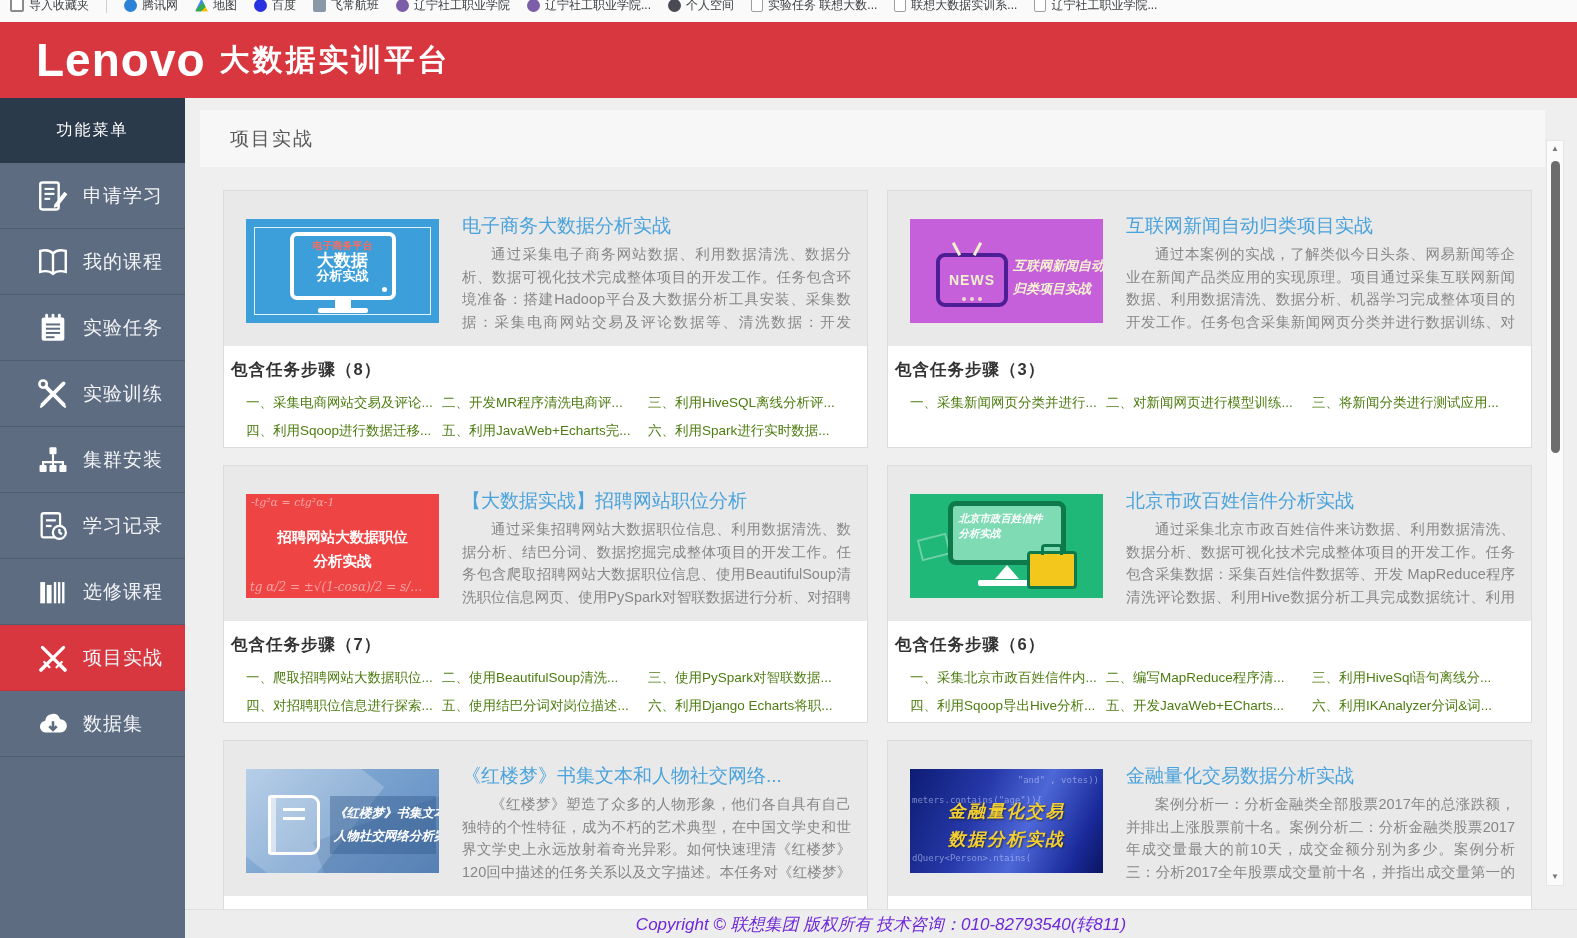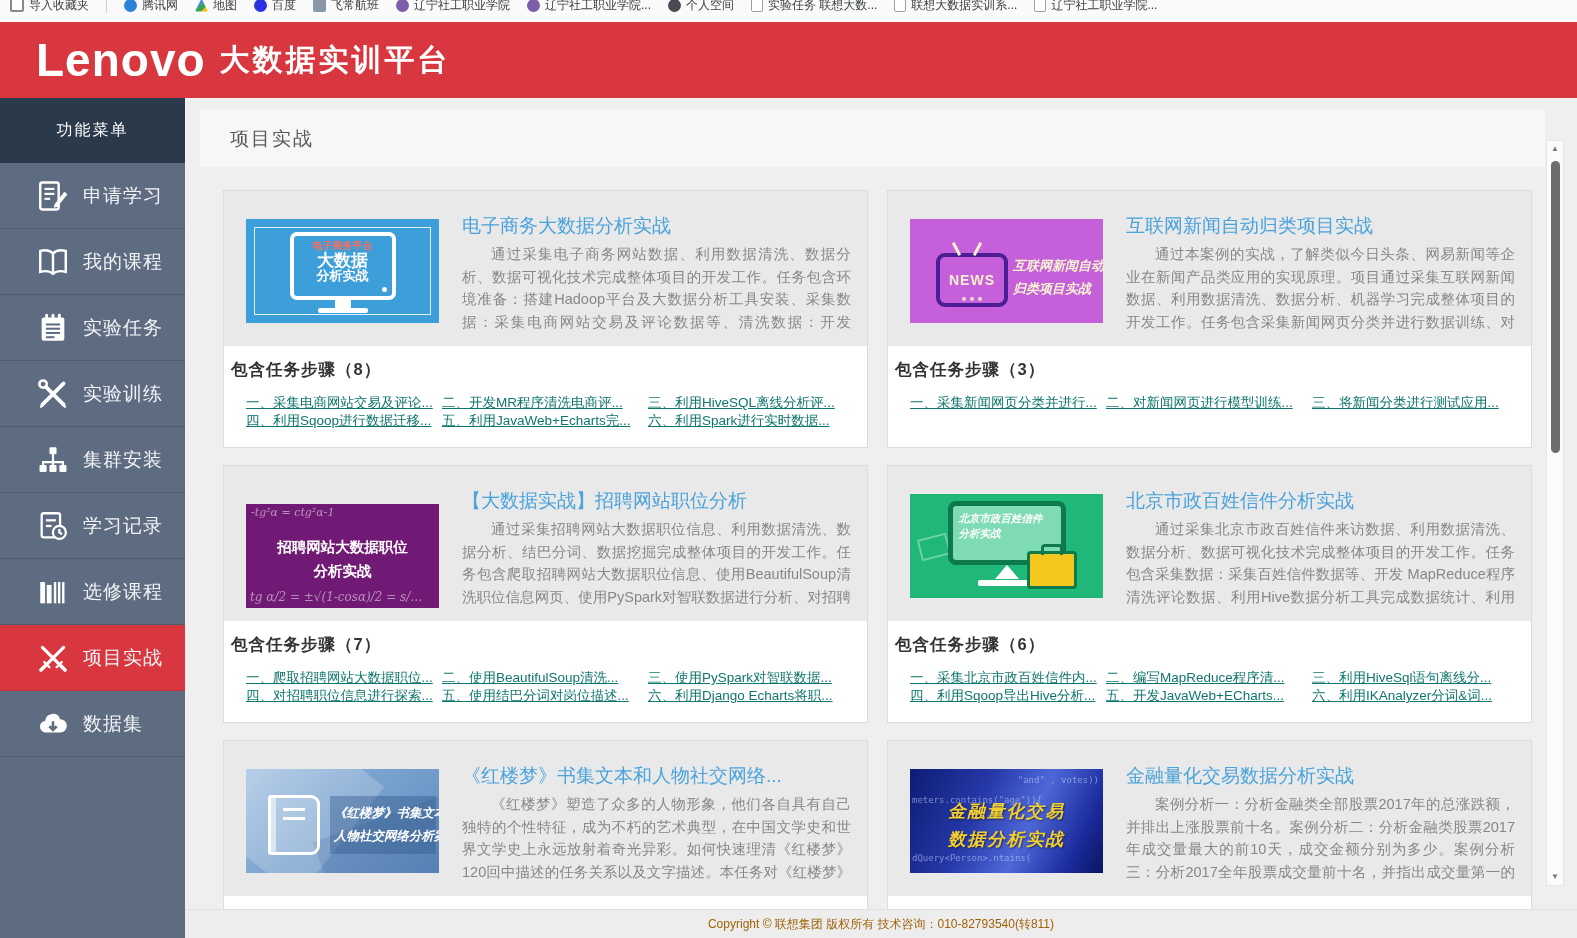--- a/index.html
+++ b/index.html
@@ -38,42 +38,42 @@
   .main{position:absolute;left:185px;top:98px;width:1392px;height:840px;background:#EFEFEF;overflow:hidden;}
   .title-bar{position:absolute;left:15px;top:12px;width:1345px;height:57px;background:#F7F7F7;display:flex;align-items:center;}
   .title-bar span{margin-left:30px;font-size:19px;color:#5a5a5a;letter-spacing:2px;}
   .cards{position:absolute;left:38px;top:92px;display:grid;grid-template-columns:645px 645px;column-gap:19px;row-gap:17px;}
   .card{width:645px;height:258px;background:#fff;border:1px solid #DCDCDC;box-sizing:border-box;position:relative;}
   .card-top{position:relative;height:155px;background:#E9E9E9;}
   .card-title{position:absolute;left:238px;top:22px;font-size:19px;color:#4AA3DC;cursor:pointer;white-space:nowrap;}
   .card-desc{position:absolute;left:238px;top:52px;right:16px;height:92px;overflow:hidden;font-size:14.5px;line-height:22.5px;color:#878787;text-indent:2em;text-align:justify;}
   .card-steps{padding:13px 0 0 7px;}
   .steps-head{font-size:16.5px;font-weight:bold;color:#333;letter-spacing:1px;}
-  .steps-grid{display:grid;grid-template-columns:196px 206px 1fr;margin:13px 0 0 15px;font-size:13.5px;color:#0f766e;white-space:nowrap;overflow:hidden;text-decoration:underline;}
+  .steps-grid{display:grid;grid-template-columns:196px 206px 1fr;row-gap:10px;margin:13px 0 0 15px;font-size:13.5px;color:#4d7c0f;white-space:nowrap;overflow:hidden;}
 
   
   .thumb{position:absolute;left:22px;top:28px;width:193px;height:104px;overflow:hidden;cursor:pointer;}
   .t1{background:#3D9FD9;}
   .t1 .frame{position:absolute;inset:8px;border:1px solid rgba(255,255,255,.85);}
   .t1 .monitor{position:absolute;left:50%;top:13px;transform:translateX(-50%);width:98px;height:60px;border:4px solid #fff;border-radius:7px;background:#3D9FD9;text-align:center;}
   .t1 .cam{position:absolute;right:5px;bottom:4px;width:5px;height:5px;border-radius:50%;background:#fff;}
   .t1 .l1{font-size:10px;color:#FF6B5E;font-weight:bold;margin-top:3px;}
   .t1 .l2{font-size:17px;color:#fff;font-weight:bold;line-height:15px;}
   .t1 .l3{font-size:13px;color:#fff;font-weight:bold;line-height:15px;}
   .t1 .stand{position:absolute;left:50%;transform:translateX(-50%);top:81px;width:16px;height:8px;background:#fff;}
   .t1 .base{position:absolute;left:50%;transform:translateX(-50%);top:89px;width:50px;height:5px;background:#fff;border-radius:2px;}
   .t2{background:#C560DA;}
   .t2 .tv{position:absolute;left:26px;top:34px;width:64px;height:46px;border:4px solid #4c1d95;border-radius:9px;color:#F4F0CE;font-weight:bold;font-size:14px;letter-spacing:1px;display:flex;align-items:center;justify-content:center;}
   .t2 .tv::before,.t2 .tv::after{content:"";position:absolute;top:-15px;width:3px;height:14px;background:#F4F0CE;}
   .t2 .tv::before{left:15px;transform:rotate(-28deg);}
   .t2 .tv::after{left:36px;transform:rotate(28deg);}
   .t2 .dots{position:absolute;left:50%;transform:translateX(-50%);bottom:2px;display:flex;gap:4px;}
   .t2 .dots i{width:4px;height:4px;border-radius:50%;background:#F4F0CE;opacity:.85;}
   .t2 .lines{position:absolute;left:103px;top:35px;color:#F7F3D2;font-style:italic;font-size:13px;line-height:23px;font-weight:bold;white-space:nowrap;}
-  .t3{background:#701a75;margin-top:10px;}
+  .t3{background:#ef4444;}
   .t3 .f{position:absolute;color:rgba(255,255,255,.5);font-size:11px;font-style:italic;font-family:"DejaVu Serif",serif;white-space:nowrap;}
   .t3 .f1{left:5px;top:2px;}
   .t3 .f2{left:4px;bottom:4px;font-size:12px;}
   .t3 .lines{position:absolute;width:100%;top:31px;text-align:center;color:#fff;font-weight:bold;font-size:14.5px;line-height:24px;}
   .t4{background:#1FB878;}
   .t4 .monitor{position:absolute;left:50%;top:7px;transform:translateX(-50%);width:118px;height:64px;background:#7EDBB4;border:5px solid #0E7A4C;border-radius:8px;padding:5px 6px;box-sizing:border-box;}
   .t4 .mtext{color:#fff;font-size:10.5px;font-weight:bold;line-height:15px;font-style:italic;white-space:nowrap;}
   .t4 .stand{position:absolute;left:50%;transform:translateX(-50%);top:71px;width:0;height:0;border-left:12px solid transparent;border-right:12px solid transparent;border-bottom:14px solid #fff;}
   .t4 .base{position:absolute;left:50%;transform:translateX(-50%);top:86px;width:58px;height:6px;background:#fff;border-radius:2px;}
   .t4 .case{position:absolute;right:26px;top:57px;width:44px;height:32px;background:#F3C71C;border-radius:4px;border:3px solid #0E7A4C;}
@@ -88,21 +88,21 @@
   .t5 .panel{position:absolute;left:84px;top:27px;right:3px;background:rgba(44,84,134,.40);padding:6px 4px;color:#fff;font-style:italic;font-size:12.5px;line-height:23px;font-weight:bold;white-space:nowrap;}
   .t6{background:linear-gradient(115deg,#0D1C74 0%,#2638A8 35%,#4E68D8 60%,#1A2A9A 85%,#0A1560 100%);}
   .t6 .c{position:absolute;color:rgba(200,215,255,.55);font-size:9px;font-family:"DejaVu Sans Mono",monospace;white-space:nowrap;}
   .t6 .c1{left:2px;top:26px;}
   .t6 .c2{left:2px;bottom:10px;}
   .t6 .c3{right:4px;top:6px;}
   .t6 .lines{position:absolute;width:100%;top:28px;text-align:center;color:#F2CE2E;font-weight:bold;font-size:17.5px;line-height:28px;letter-spacing:2px;font-style:italic;text-shadow:1px 1px 2px rgba(0,0,0,.5);}
 
   
   .footer{position:absolute;left:0;bottom:0;width:100%;height:28px;background:#EDEDED;border-top:1px solid #E0E0E0;display:flex;align-items:center;justify-content:center;z-index:6;}
-  .footer span{font-size:12px;color:#a16207;}
+  .footer span{font-size:17px;color:#6d28d9;font-style:italic;}
 
   
   .scrollbar{position:absolute;left:1546px;top:140px;width:18px;height:746px;background:#FBFBFB;border:1px solid #E6E6E6;box-sizing:border-box;z-index:8;}
   .sb-up,.sb-down{position:absolute;left:0;width:100%;height:14px;color:#777;font-size:8px;text-align:center;line-height:14px;cursor:pointer;}
   .sb-up{top:1px;}
   .sb-down{bottom:1px;}
   .sb-thumb{position:absolute;left:3.5px;top:20px;width:9px;height:292px;background:#6D6D6D;border-radius:5px;cursor:pointer;}
 </style>
 </head>
 <body>

